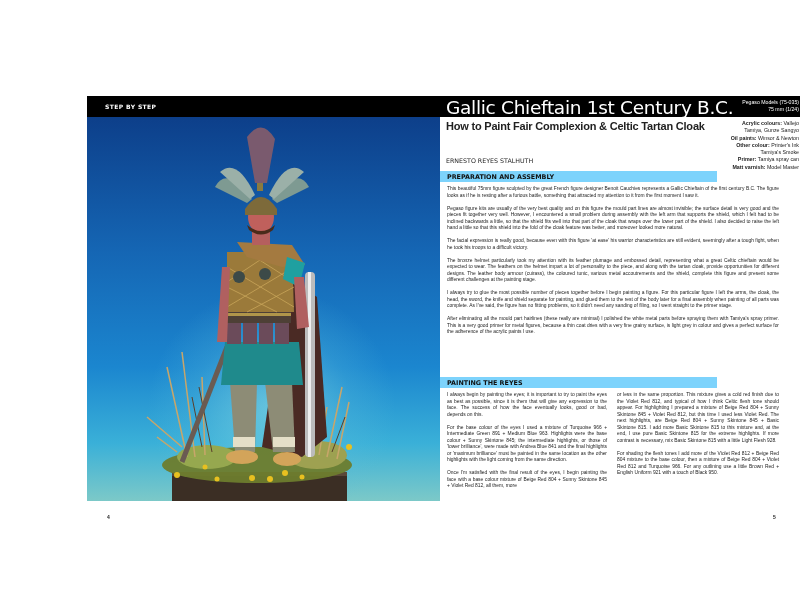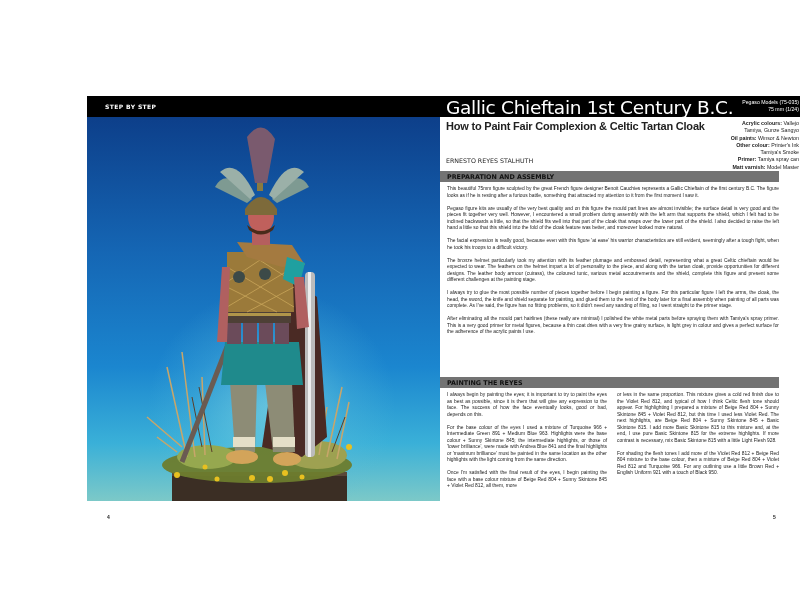--- a/index.html
+++ b/index.html
@@ -53,21 +53,21 @@
     position: absolute; left: 359px; top: 61px; font-size: 6.3px; color: #222;
     font-family: "DejaVu Sans", sans-serif;
   }
   .materials {
     position: absolute; right: 3px; top: 24px; width: 130px; text-align: right;
     font-size: 5.3px; line-height: 7.3px; color: #222;
   }
   .materials b { font-weight: bold; }
 
   .section-bar {
-    position: absolute; left: 353px; width: 339px; height: 11px; background: #737373;
+    position: absolute; left: 353px; width: 277px; height: 11px; background: #7dd3fc;
   }
   .section-bar span {
     position: absolute; left: 7px; top: 2px; font-size: 6.4px; font-weight: bold; color: #111;
     font-family: "DejaVu Sans", sans-serif;
   }
 
   .body-text {
     position: absolute; font-size: 4.9px; line-height: 6.5px; color: #222; text-align: justify;
   }
   .body-text p { margin-bottom: 6.5px; }

